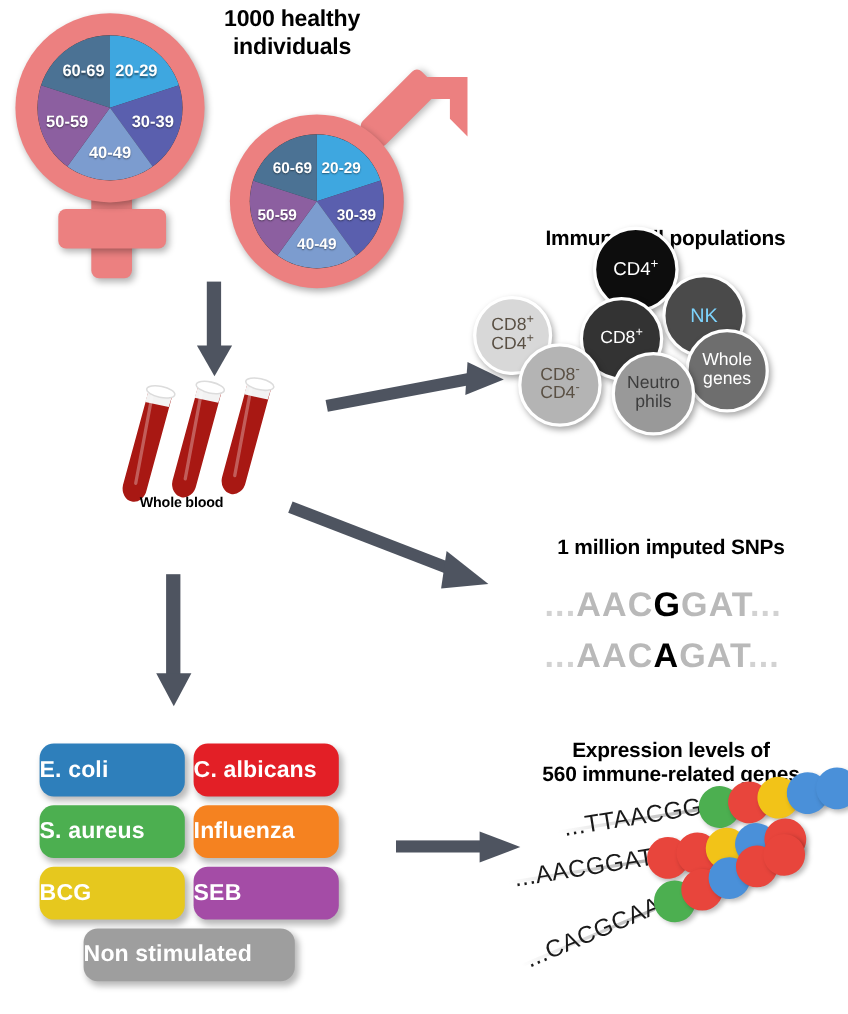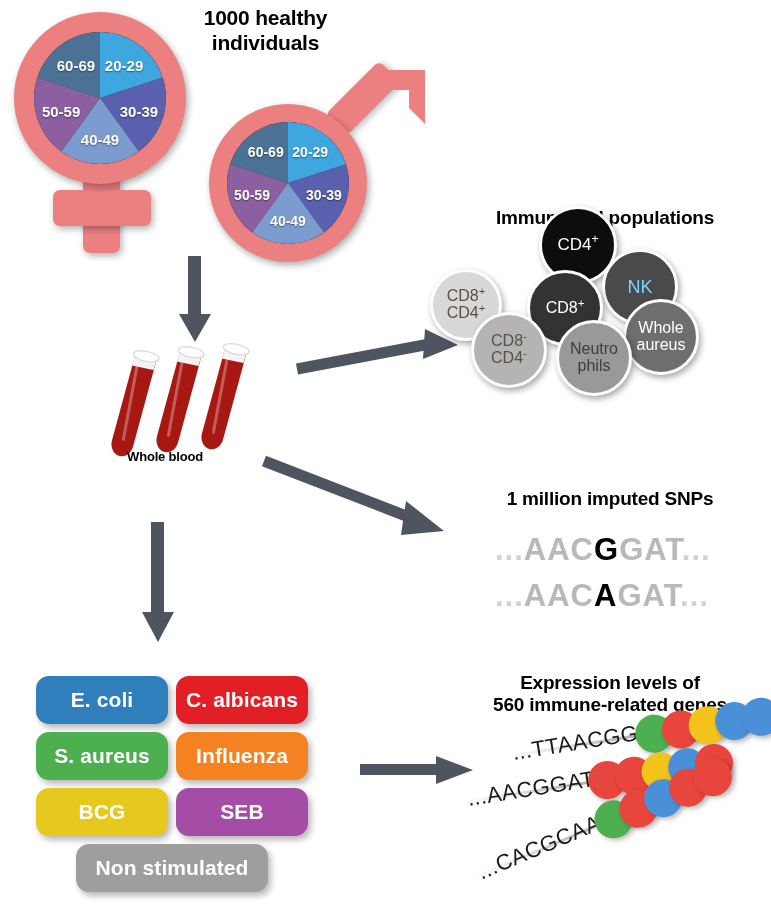--- a/index.html
+++ b/index.html
@@ -133,21 +133,20 @@
   .snp-dim { color: #b9b9b9; }
   .snp-hi  { color: #000000; }
   .snp-fade { color: #d2d2d2; }
 
   
   .stim {
     position: absolute;
     border-radius: 13px;
     display: flex;
     align-items: center;
-    justify-content: center;
     color: #ffffff;
     font-family: "Liberation Sans", sans-serif;
     font-weight: bold;
     font-size: 21px;
     box-shadow: 3px 4px 6px rgba(0,0,0,0.28);
     letter-spacing: 0.1px;
   }
 
   
   .strand { position: absolute; transform-origin: left center; }
@@ -329,21 +328,21 @@
         </div>
       </div>
       <div class="cell" style="left: 527px; top: 270px; width: 76px; height: 76px; background: rgb(51, 51, 51); color: rgb(255, 255, 255); font-size: 16px;">
         <div>
           <span>CD8<sup>+</sup></span>
         </div>
       </div>
       <div class="cell" style="left: 623px; top: 299px; width: 76px; height: 76px; background: rgb(110, 110, 110); color: rgb(255, 255, 255); font-size: 16px;">
         <div>
           <span>Whole</span>
-          <span>aureus</span>
+          <span>genes</span>
         </div>
       </div>
       <div class="cell" style="left: 471px; top: 312px; width: 76px; height: 76px; background: rgb(180, 180, 180); color: rgb(90, 80, 68); font-size: 16px;">
         <div>
           <span>CD8<sup>-</sup></span>
           <span>CD4<sup>-</sup></span>
         </div>
       </div>
       <div class="cell" style="left: 556px; top: 320px; width: 76px; height: 76px; background: rgb(153, 153, 153); color: rgb(61, 61, 61); font-size: 16px;">
         <div>

